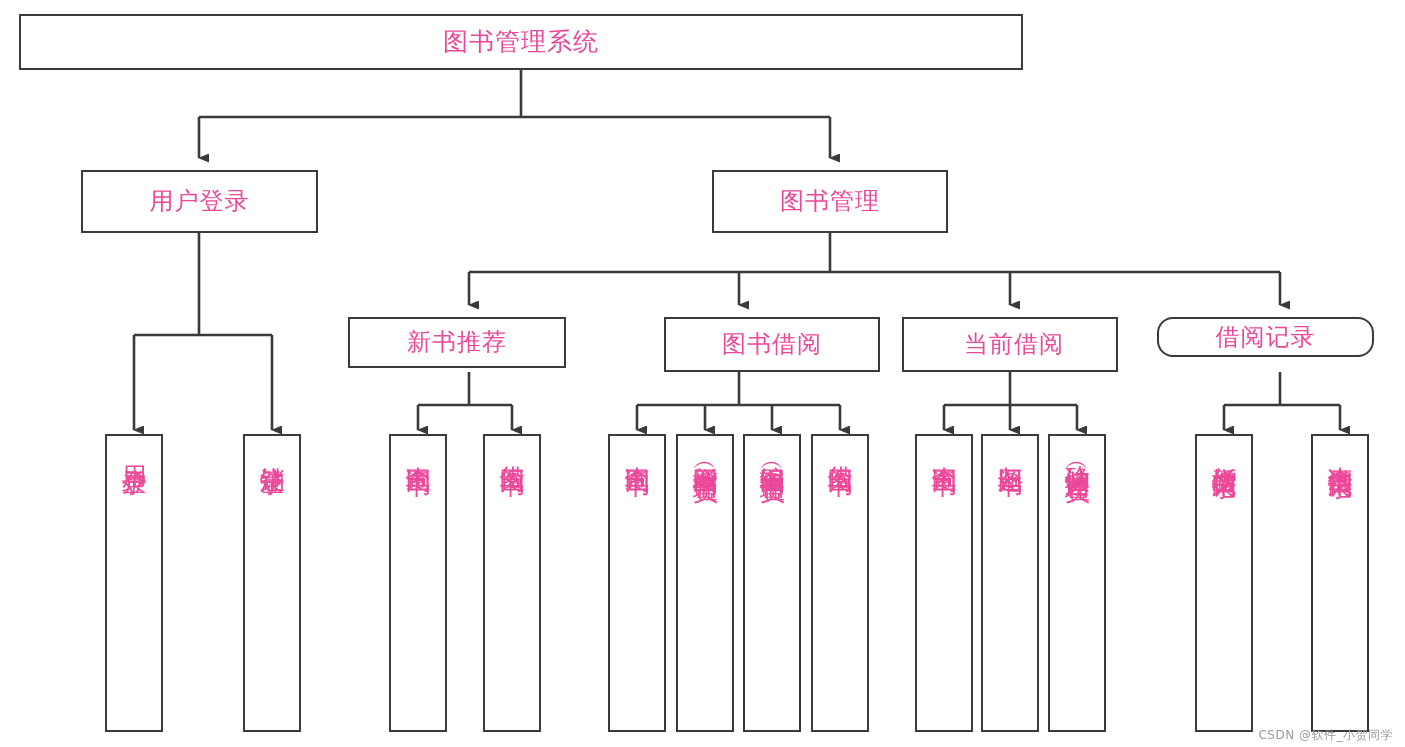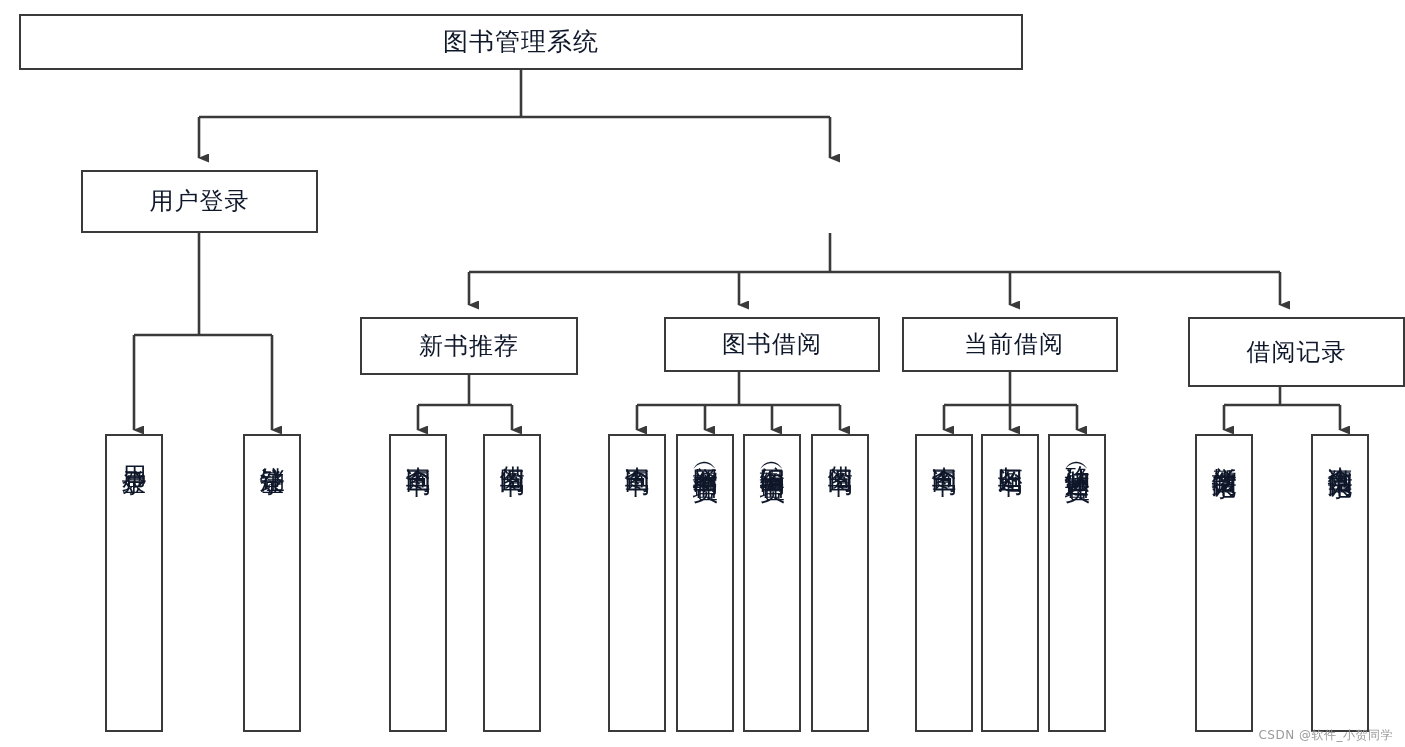--- a/index.html
+++ b/index.html
@@ -26,21 +26,21 @@
     pointer-events: none;
   }
   .node {
     position: absolute;
     box-sizing: border-box;
     border: 2.5px solid #3a3a3a;
     background: #ffffff;
     display: flex;
     align-items: center;
     justify-content: center;
-    color: #0f172a;
+    color: #ec4899;
   }
   .node.horiz {
     font-size: 24px;
     letter-spacing: 1px;
     line-height: 1.2;
   }
   .node.vert {
     writing-mode: vertical-rl;
     text-orientation: upright;
     font-size: 25px;
@@ -114,25 +114,26 @@
       <path d="M1280,372 L1280,405"></path>
       <path d="M1224,405 L1340,405"></path>
       <path d="M1224,405 L1224,430" marker-end="url(#arrow)"></path>
       <path d="M1340,405 L1340,430" marker-end="url(#arrow)"></path>
     </g>
   </svg>
 
   <div class="node horiz title" style="left:19px; top:14px; width:1004px; height:56px;">图书管理系统</div>
 
   <div class="node horiz" style="left:81px; top:170px; width:237px; height:63px;">用户登录</div>
+  <div class="node horiz" style="left:712px; top:170px; width:236px; height:63px;">图书管理</div>
 
-  <div class="node horiz" style="left:360px; top:317px; width:218px; height:58px;">新书推荐</div>
+  <div class="node horiz" style="left:348px; top:317px; width:218px; height:51px;">新书推荐</div>
   <div class="node horiz" style="left:632px; top:317px; width:216px; height:55px;margin-left:32px;">图书借阅</div>
   <div class="node horiz" style="left:902px; top:317px; width:216px; height:55px;padding-left:8px;">当前借阅</div>
-  <div class="node horiz" style="left:1188px; top:317px; width:217px; height:70px;">借阅记录</div>
+  <div class="node horiz" style="left:1157px; top:317px; width:217px; height:40px;border-radius:16px;">借阅记录</div>
 
   <div class="node vert" style="left:105px; top:434px; width:58px; height:298px;">用户登录</div>
   <div class="node vert" style="left:243px; top:434px; width:58px; height:298px;">注销登录</div>
 
   <div class="node vert" style="left:389px; top:434px; width:58px; height:298px;">查询图书</div>
   <div class="node vert" style="left:483px; top:434px; width:58px; height:298px;">借阅图书</div>
 
   <div class="node vert" style="left:608px; top:434px; width:58px; height:298px;">查询图书</div>
   <div class="node vert" style="left:676px; top:434px; width:58px; height:298px;">新增图书（管理员）</div>
   <div class="node vert" style="left:743px; top:434px; width:58px; height:298px;">编辑图书（管理员）</div>

